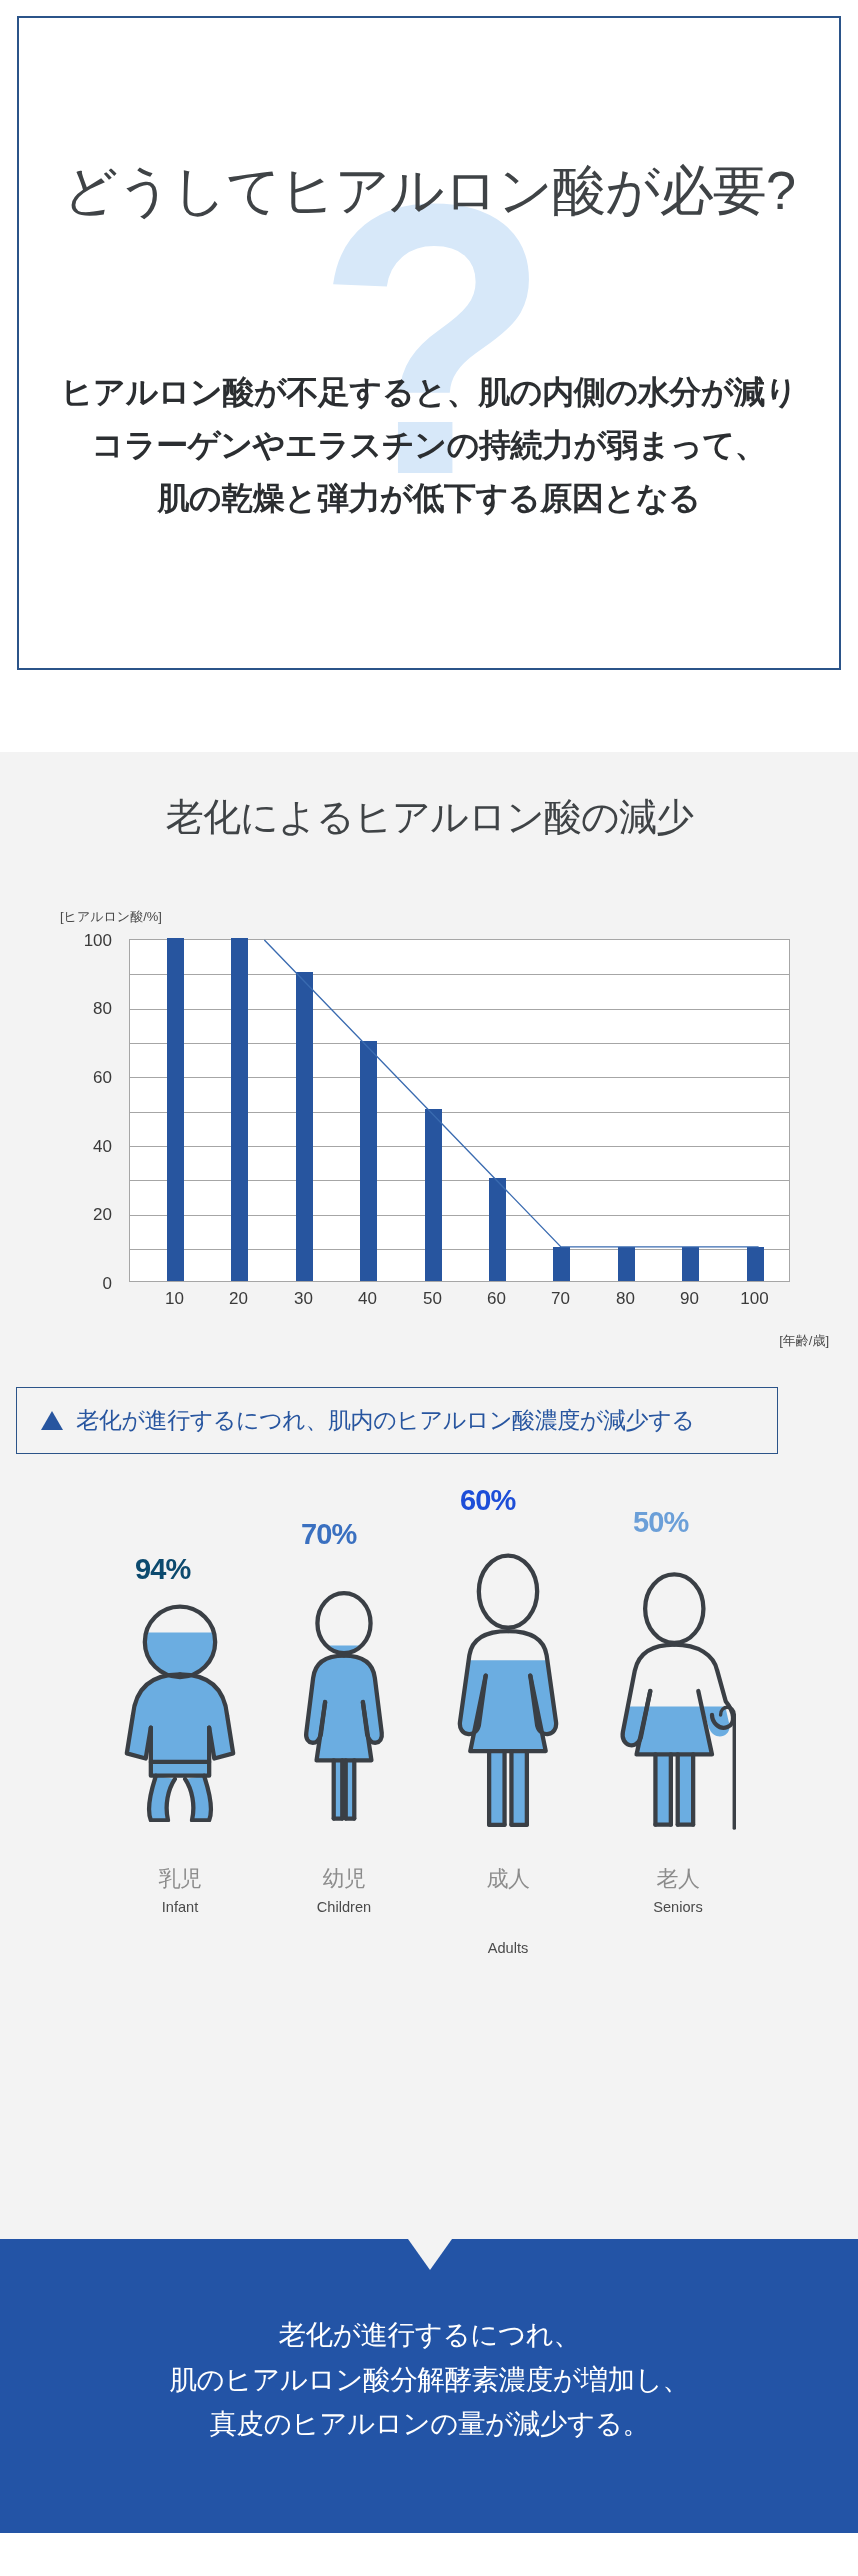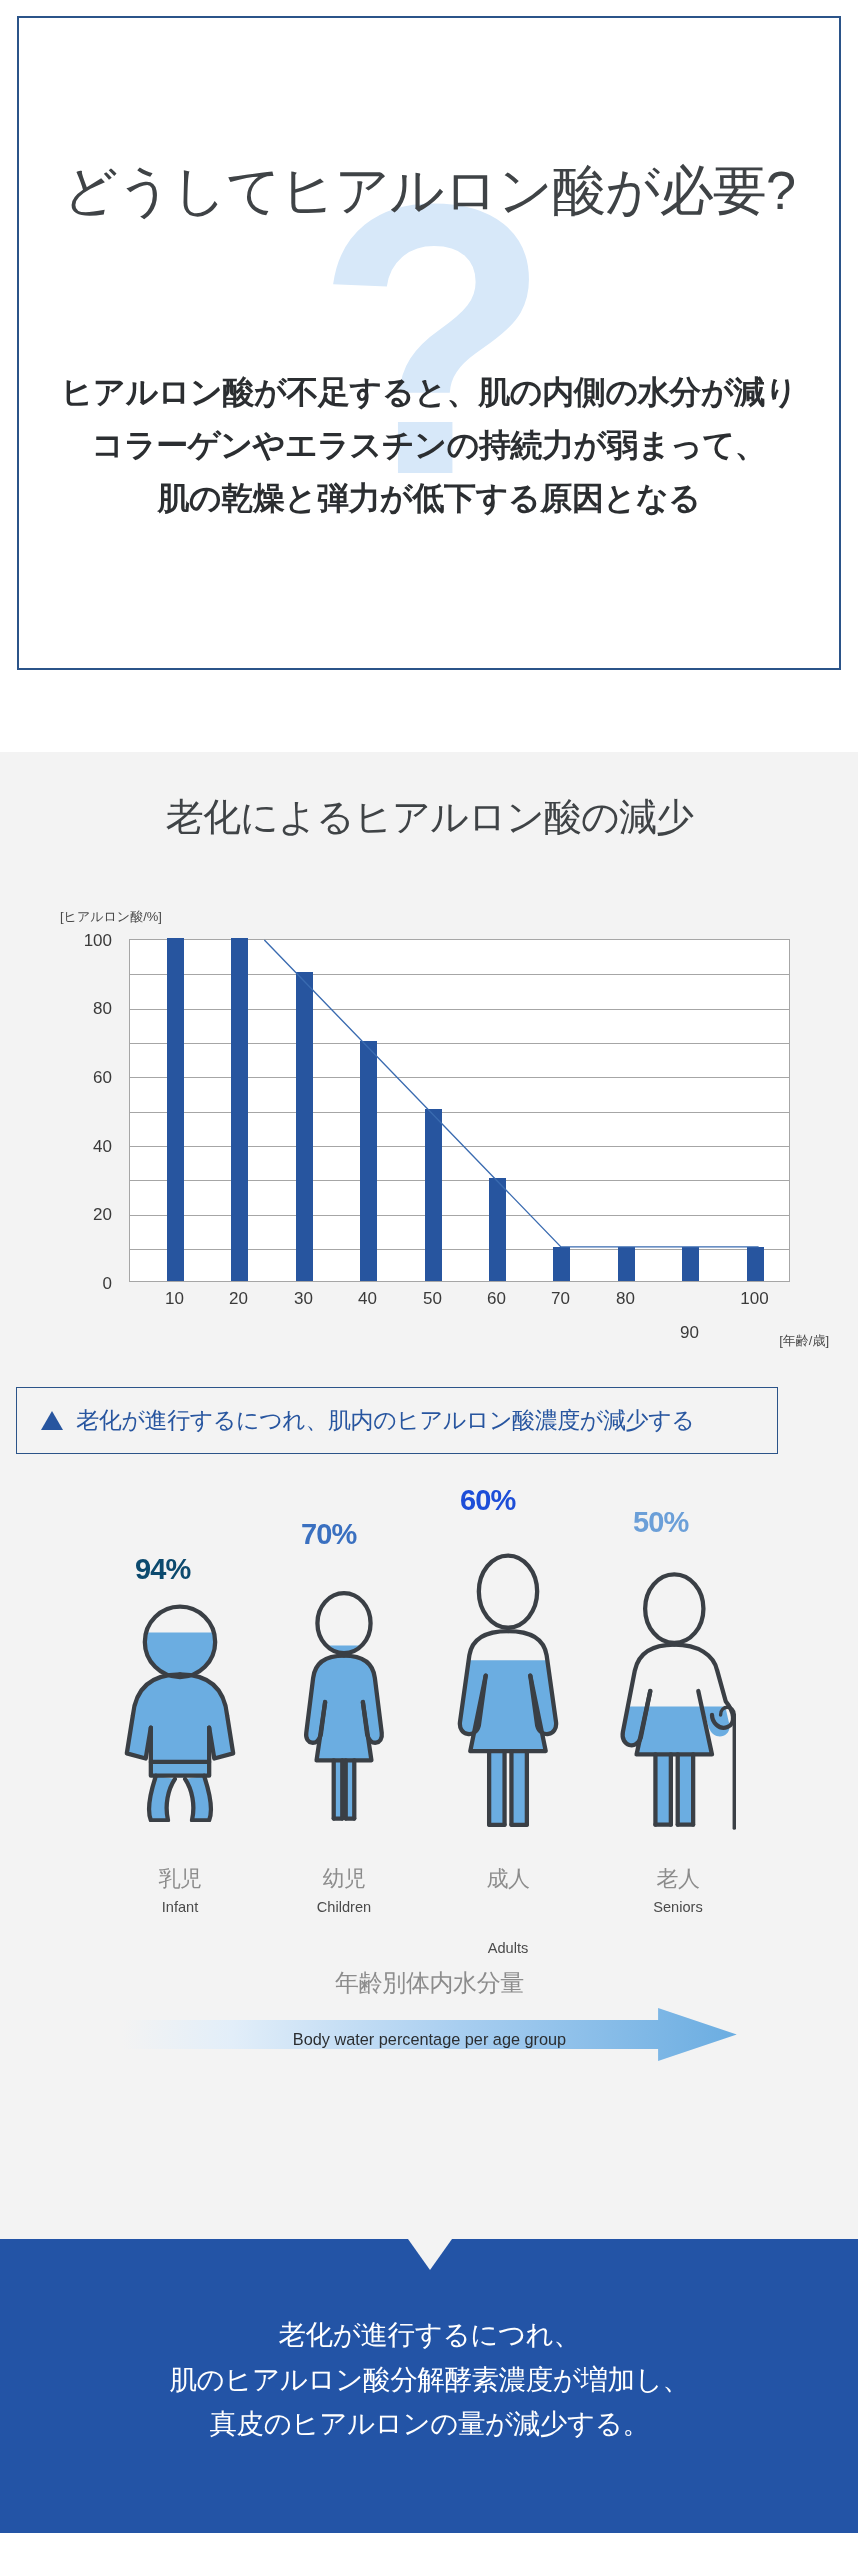--- a/index.html
+++ b/index.html
@@ -222,21 +222,21 @@
   </div>
 
   <div class="xtick" style="left:140px;">10</div>
   <div class="xtick" style="left:204px;">20</div>
   <div class="xtick" style="left:269px;">30</div>
   <div class="xtick" style="left:333px;">40</div>
   <div class="xtick" style="left:398px;">50</div>
   <div class="xtick" style="left:462px;">60</div>
   <div class="xtick" style="left:526px;">70</div>
   <div class="xtick" style="left:591px;">80</div>
-  <div class="xtick" style="left:655px;margin-top:34px;">90</div>
+  <div class="xtick" style="left:655px;">90</div>
   <div class="xtick" style="left:720px;">100</div>
 
   <div id="callout">
     <div class="tri"></div>
     <div class="ctext">老化が進行するにつれ、肌内のヒアルロン酸濃度が減少する</div>
   </div>
 
   <div id="people">
 
     <div class="person" style="left:94px; top:0;">
@@ -348,35 +348,20 @@
 
           <path d="M166 176 C 166 164 150 164 150 176" stroke-width="4"></path>
           <path d="M166 176 L 166 308" stroke-width="4"></path>
         </g>
       </svg>
       <div class="lbl-jp" style="left:0; top:339px;">老人</div>
       <div class="lbl-en" style="left:0; top:374px;">Seniors</div>
     </div>
   </div>
 
-  <div id="arrow-wrap">
-    <div id="arrow-title">年齢別体内水分量</div>
-    <svg id="arrow-svg" width="618" height="53" viewBox="0 0 720 62">
-      <defs>
-        <linearGradient id="agrad" x1="0" y1="0" x2="1" y2="0">
-          <stop offset="0%" stop-color="#f3f3f3"></stop>
-          <stop offset="18%" stop-color="#e2eef9"></stop>
-          <stop offset="55%" stop-color="#a8cef0"></stop>
-          <stop offset="100%" stop-color="#6bade1"></stop>
-        </linearGradient>
-      </defs>
-      <path d="M0 14 L 628 14 L 628 0 L 720 31 L 628 62 L 628 48 L 0 48 Z" fill="url(#agrad)"></path>
-    </svg>
-    <div id="arrow-text">Body water percentage per age group</div>
-  </div>
 
 </div>
 
 <div id="banner">
   <div class="notch"></div>
   <div id="banner-text">
     <span>老化が進行するにつれ、</span>
     <span>肌のヒアルロン酸分解酵素濃度が増加し、</span>
     <span>真皮のヒアルロンの量が減少する。</span>
   </div>

